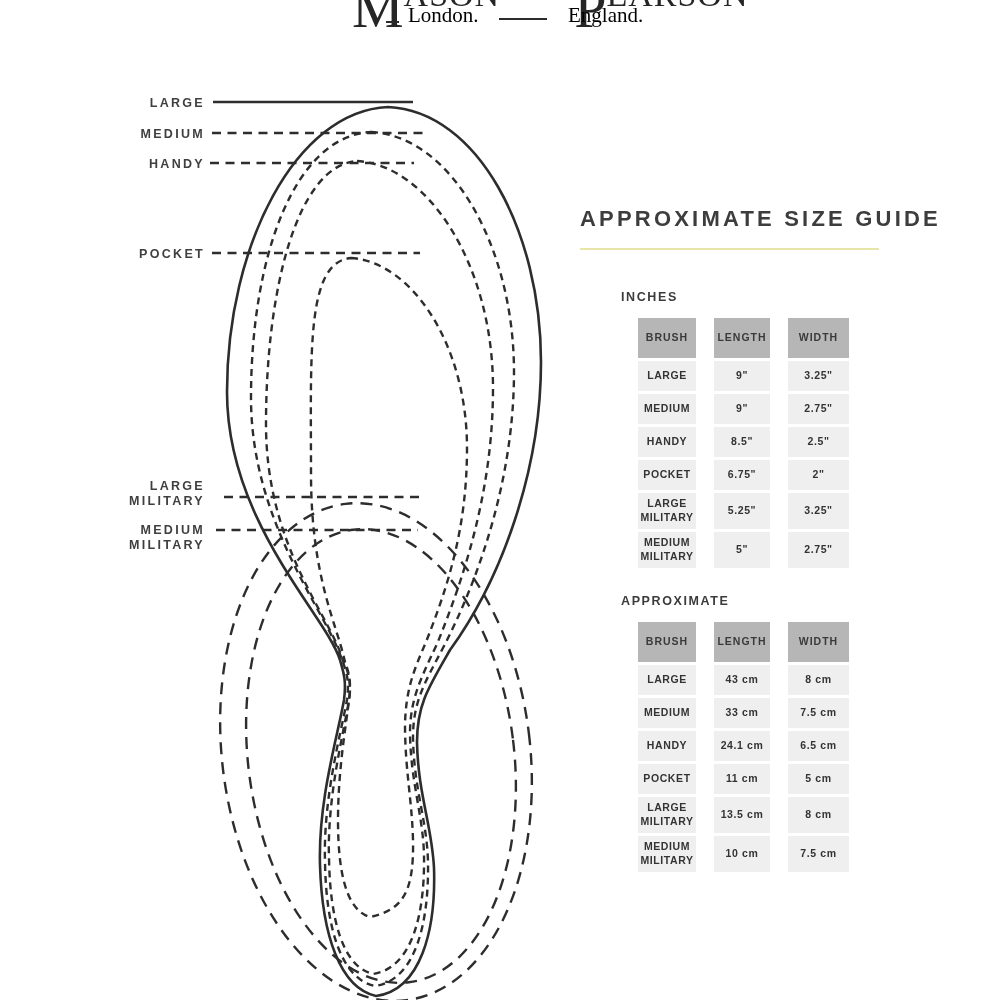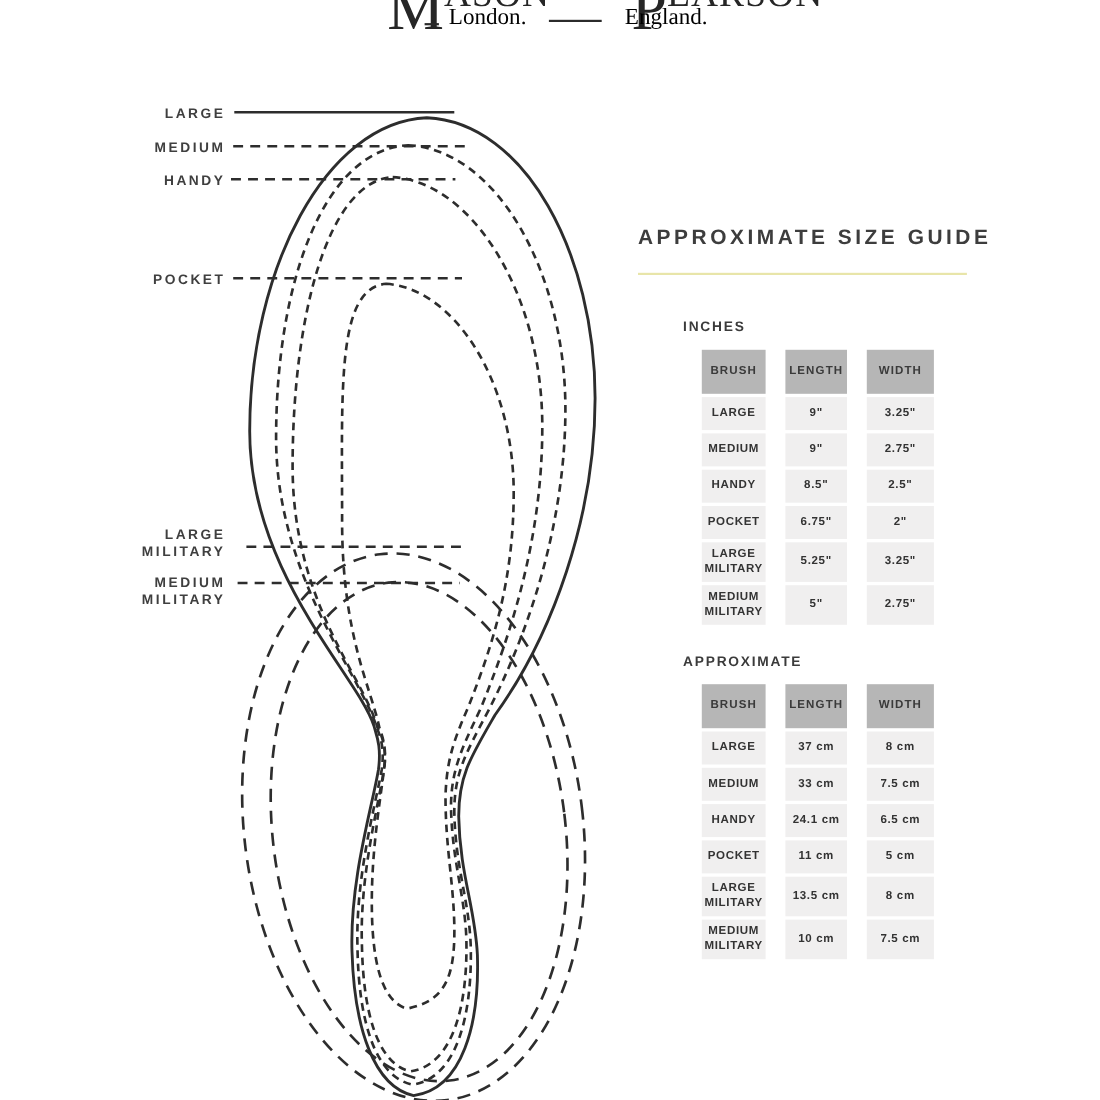--- a/index.html
+++ b/index.html
@@ -25,21 +25,21 @@
   .outline{fill:none;stroke:#2d2d2d;}
   .solid-outline{stroke-width:2.6;}
   .dash-outline{stroke-width:2.4;stroke-dasharray:7 5;}
   .mil-outline{stroke-width:2.4;stroke-dasharray:12 8;}
   .leader{stroke:#2d2d2d;stroke-width:2.4;}
   .leader.dashed{stroke-dasharray:9 6.5;}
   .dlabel{font-family:"Liberation Sans",sans-serif;font-size:12.5px;font-weight:600;
           letter-spacing:2.3px;fill:#3f3f3f;}
 
   
-  .sg-title{position:absolute;left:580px;top:206px;font-size:19px;font-weight:600;
+  .sg-title{position:absolute;left:580px;top:206px;font-size:22px;font-weight:600;
             letter-spacing:3.2px;color:#3d3d3d;}
   .sg-underline{position:absolute;left:580px;top:248px;width:299px;height:2px;background:#e8e5a9;}
   .sec-label{position:absolute;left:621px;font-size:12.5px;font-weight:700;
              letter-spacing:1.6px;color:#3b3b3b;}
   .sec-inches{top:290px;}
   .sec-cm{top:594px;}
 
   .sg-table{position:absolute;left:622px;width:227px;display:grid;
             grid-template-columns:74px 72px 77px;
             grid-template-rows:40px 30px 30px 30px 30px 36px 36px;
@@ -162,21 +162,21 @@
     <div class="cell">5"</div>
     <div class="cell">2.75"</div>
   </div>
 
   <div class="sec-label sec-cm">APPROXIMATE</div>
   <div class="sg-table t-cm">
     <div class="cell hd">BRUSH</div>
     <div class="cell hd">LENGTH</div>
     <div class="cell hd">WIDTH</div>
     <div class="cell">LARGE</div>
-    <div class="cell">37 cm</div>
+    <div class="cell">43 cm</div>
     <div class="cell">8 cm</div>
     <div class="cell">MEDIUM</div>
     <div class="cell">33 cm</div>
     <div class="cell">7.5 cm</div>
     <div class="cell">HANDY</div>
     <div class="cell">24.1 cm</div>
     <div class="cell">6.5 cm</div>
     <div class="cell">POCKET</div>
     <div class="cell">11 cm</div>
     <div class="cell">5 cm</div>

